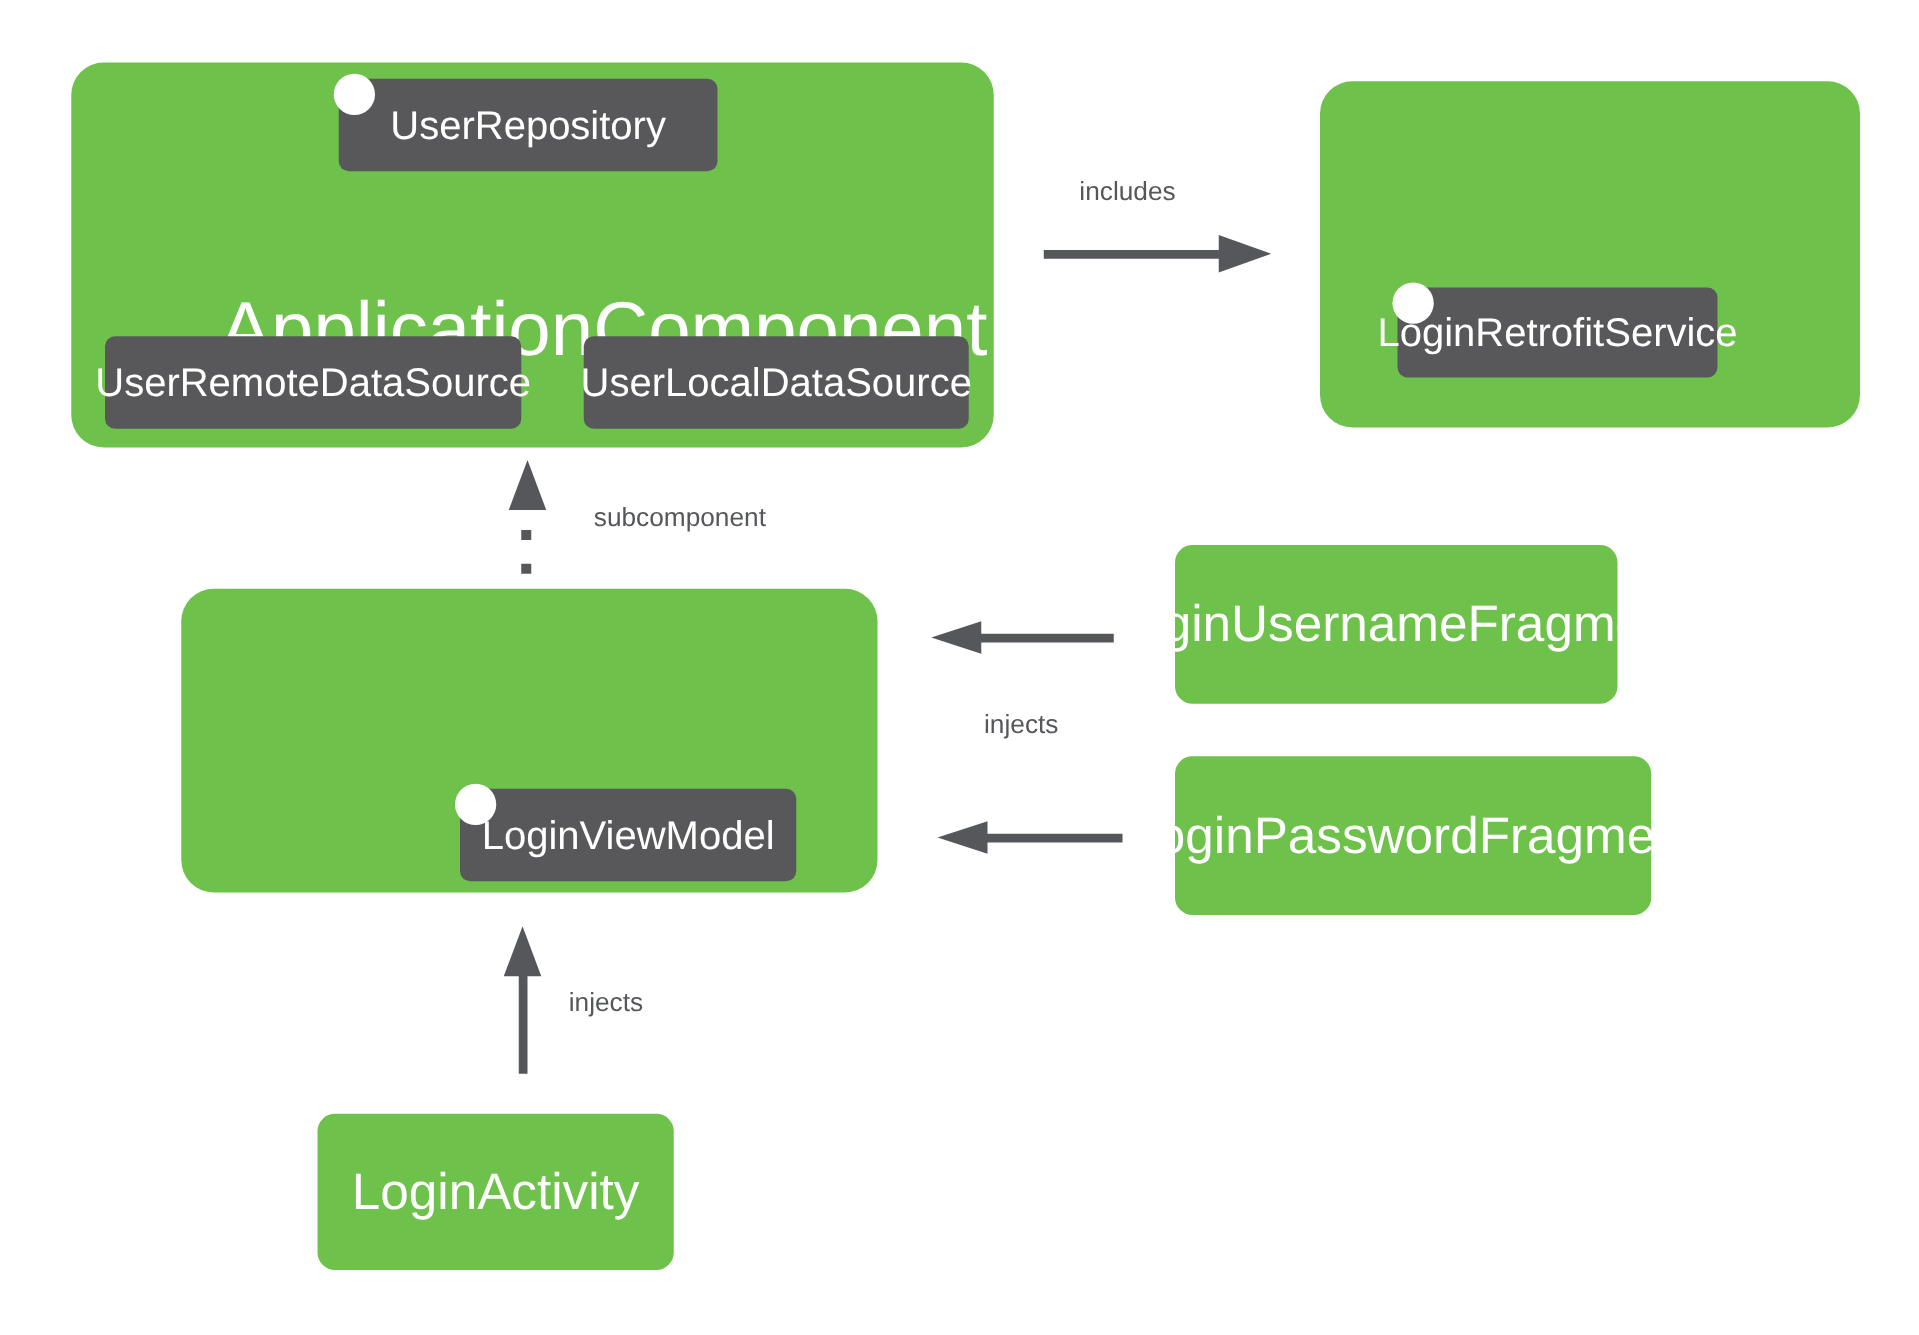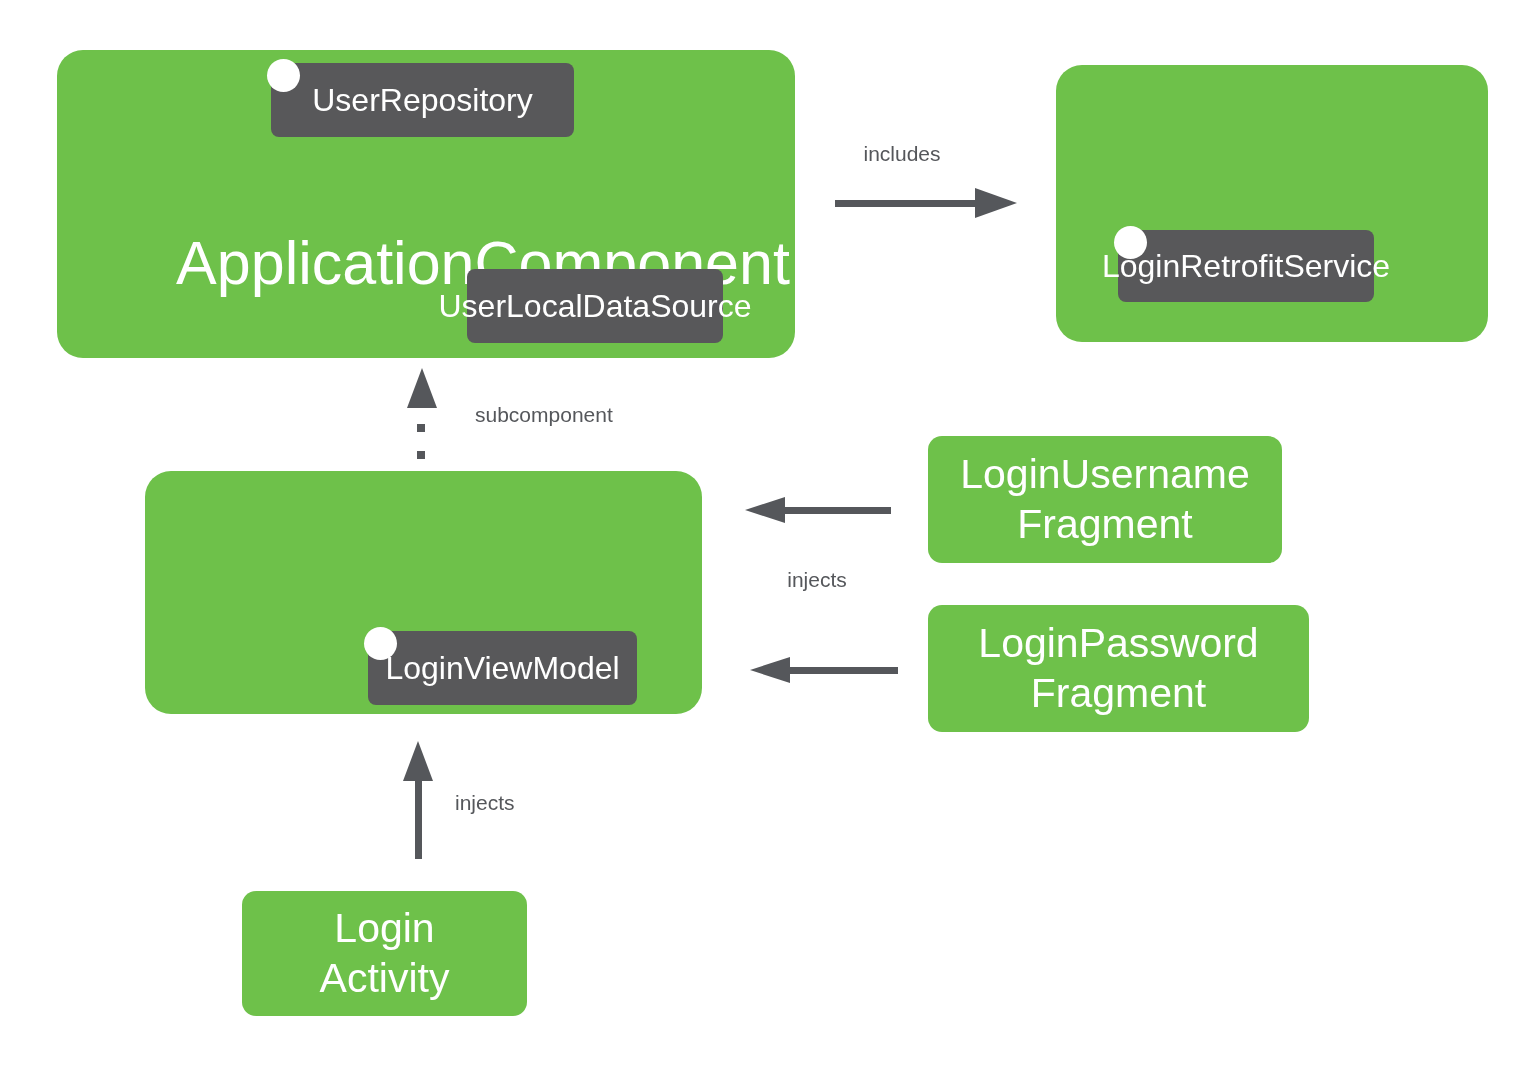--- a/index.html
+++ b/index.html
@@ -20,27 +20,28 @@
     font-family: "Liberation Sans", sans-serif;
   }
   .box {
     position: absolute;
     background: var(--c-green, #6EC14A);
   }
   .big-box { border-radius: 26px; }
   .small-box {
     border-radius: 14px;
     display: flex;
-    flex-direction: column;
+    flex-direction: row;
     align-items: center;
     justify-content: center;
     color: var(--c-text, #FFFFFF);
     font-size: 41px;
     line-height: 1.2;
     text-align: center;
+    margin-left: 12px;
   }
   .box-title {
     position: absolute;
     color: var(--c-text, #FFFFFF);
     text-align: center;
     white-space: nowrap;
   }
   .badge {
     position: absolute;
     background: var(--c-dark, #58585A);
@@ -89,21 +90,21 @@
     width: 8px;
     height: 8px;
     background: var(--c-arrow, #55575B);
   }
 
   
   #app-box       { left: 57px;  top: 50px;  width: 738px; height: 308px; }
   #app-title     { left: 57px;  top: 178px; width: 738px; font-size: 61px; }
   #repo-badge    { left: 271px; top: 63px;  width: 303px; height: 74px; }
   #remote-badge  { left: 84px;  top: 269px; width: 333px; height: 74px; }
-  #local-badge   { left: 467px; top: 269px; width: 256px; height: 74px; }
+  #local-badge   { left: 467px; top: 269px; width: 308px; height: 74px; }
 
   
   #includes-shaft { left: 835px; top: 200px; width: 141px; height: 7px; }
   #includes-head  { left: 975px; top: 188px; }
   #includes-label { left: 836px; top: 142px; width: 132px; text-align: center; }
 
   
   #network-box      { left: 1056px; top: 65px;  width: 432px; height: 277px; }
   #retrofit-badge   { left: 1118px; top: 230px; width: 256px; height: 72px; }
 
@@ -142,20 +143,23 @@
 
 <div id="canvas">
 
   <div id="app-box" class="box big-box">
     <div id="app-title" class="box-title">ApplicationComponent</div>
   </div>
   <div id="repo-badge" class="badge">
     <span class="dot"></span>
     <span>UserRepository</span>
   </div>
+  <div id="remote-badge" class="badge">
+    <span>UserRemoteDataSource</span>
+  </div>
   <div id="local-badge" class="badge">
     <span>UserLocalDataSource</span>
   </div>
 
   <div id="includes-shaft" class="shaft"></div>
   <div id="includes-head" class="head head-right"></div>
   <div id="includes-label" class="edge-label">includes</div>
 
   <div id="network-box" class="box big-box">
     

